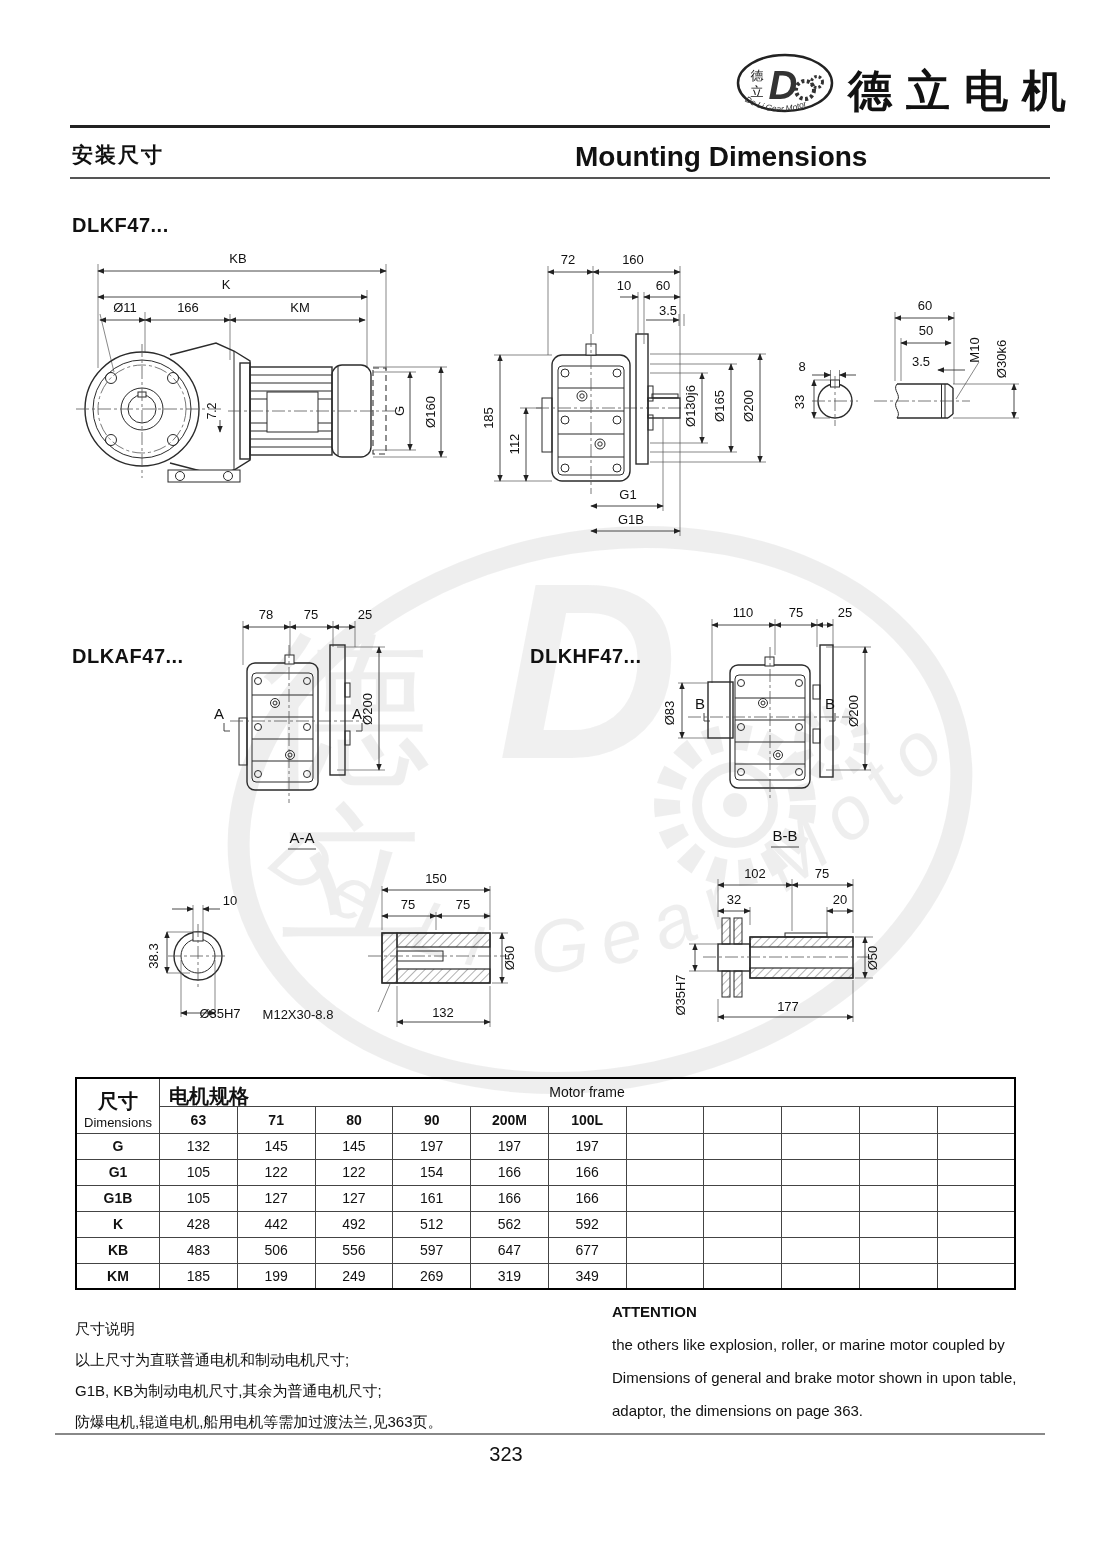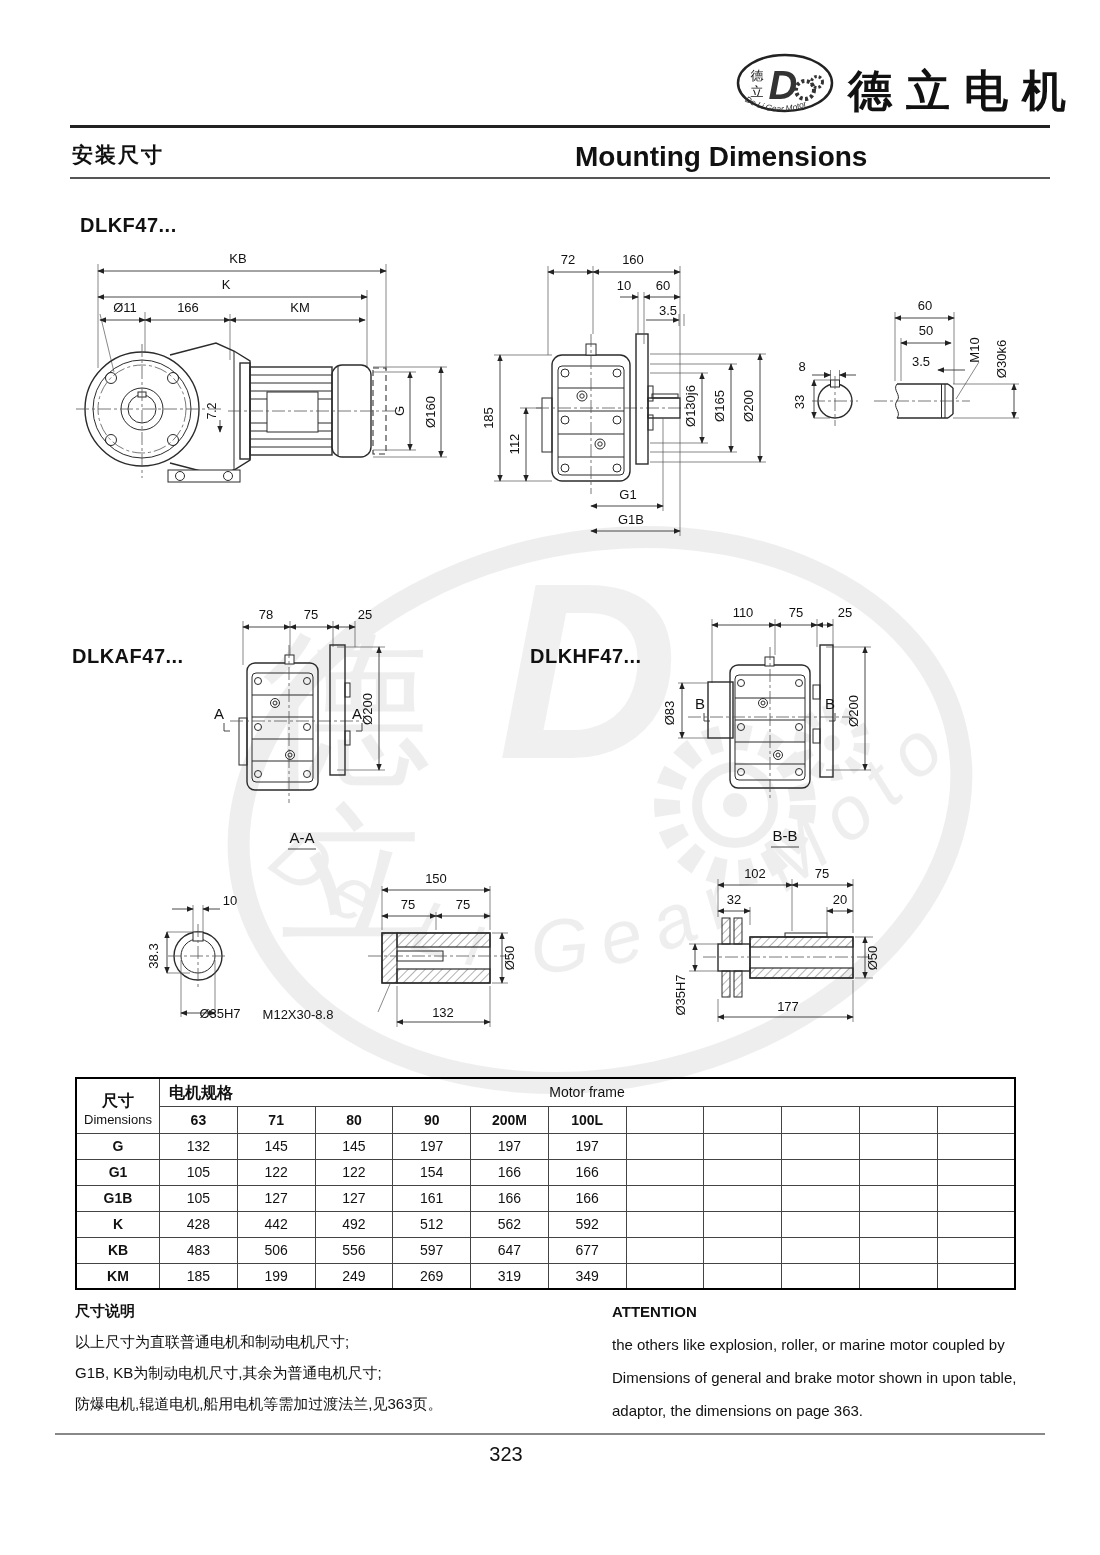--- a/index.html
+++ b/index.html
@@ -26,27 +26,27 @@
   
   table.dims{position:absolute;left:75px;top:1077px;width:941px;border-collapse:collapse;
              table-layout:fixed;border:2px solid #000;font-size:14px;}
   table.dims td{border:1px solid #444;text-align:center;padding:0;overflow:hidden;}
   table.dims .c0{width:82px;}
   table.dims thead tr:first-child{height:28px;}
   table.dims thead tr:last-child{height:27px;}
   table.dims tbody tr{height:26px;}
   table.dims .colhead,table.dims .rowhead{font-weight:bold;}
   td.group{position:relative;text-align:center;}
-  td.group .gcn{position:absolute;left:9px;top:4px;font-weight:bold;font-size:16px;text-align:center;}
+  td.group .gcn{position:absolute;left:9px;top:4px;font-weight:bold;font-size:20px;text-align:center;}
   td.group .gen{font-size:14px;}
-  .c0 .cn{font-size:16px;font-weight:600;margin-top:6px;}
+  .c0 .cn{font-size:20px;font-weight:600;margin-top:6px;}
   .c0 .en{font-size:13px;}
   
   .note{position:absolute;font-size:15px;line-height:31px;}
-  .note .t{font-weight:bold;}
+  .note .t{font-weight:normal;margin-top:18px;}
   .note-en{position:absolute;font-size:15px;line-height:33px;}
   .note-en .t{font-weight:bold;}
   .footer-num{position:absolute;left:0;top:1443px;width:1012px;text-align:center;font-size:20px;}
   .wm{opacity:.1;pointer-events:none;}
 </style>
 </head>
 <body>
 
 <div class="page">
 
@@ -82,21 +82,21 @@
       <textPath href="#lgArc" startOffset="2%">De Li Gear Motor</textPath>
     </text>
   </svg>
   <div class="brand-cn">德立电机</div>
   <div class="rule" style="left:70px;top:125px;width:980px;height:3px;"></div>
 
   <div class="hdr-cn">安装尺寸</div>
   <div class="hdr-en">Mounting Dimensions</div>
   <div class="rule" style="left:70px;top:177px;width:980px;height:1.5px;background:#555;"></div>
 
-  <div class="sec-label" style="left:72px;top:214px;margin-left:8px;">DLKF47...</div>
+  <div class="sec-label" style="left:72px;top:214px;">DLKF47...</div>
   <div class="sec-label" style="left:72px;top:645px;">DLKAF47...</div>
   <div class="sec-label" style="left:530px;top:645px;">DLKHF47...</div>
 
   <svg class="abs" style="left:70px;top:248px;" width="405" height="265" viewBox="0 0 405 265">
     <defs>
       <marker id="m1" viewBox="0 0 10 10" refX="9" refY="5" markerWidth="8" markerHeight="8" orient="auto-start-reverse">
         <path d="M0,1 L10,5 L0,9 Z" fill="#222"></path>
       </marker>
     </defs>
 

